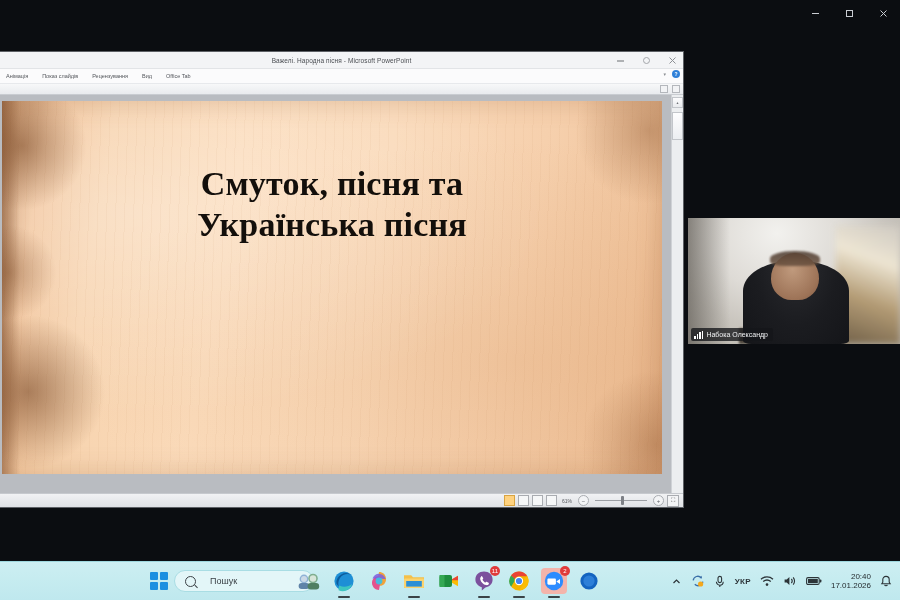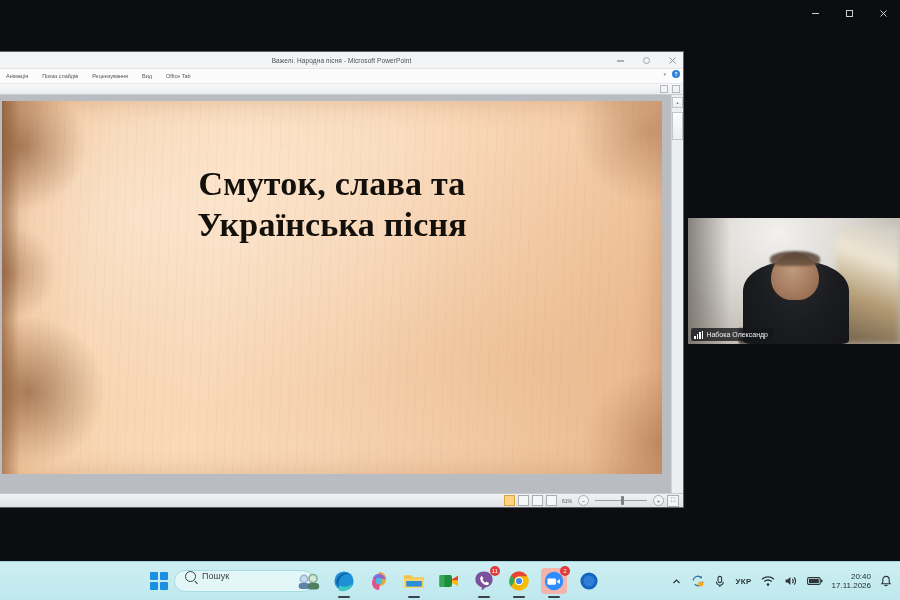--- a/index.html
+++ b/index.html
@@ -216,21 +216,21 @@
     display:flex;align-items:center;
   }
   .tb-center{
     position:absolute;left:150px;display:flex;align-items:center;gap:6px;
   }
   .win-logo{width:18px;height:18px;display:grid;grid-template-columns:1fr 1fr;grid-template-rows:1fr 1fr;gap:2px;}
   .win-logo span{background:#1b8fe0;border-radius:1px;}
   .search-pill{
     width:140px;height:22px;border-radius:11px;
     background:#e3f6f8;border:1px solid #a9dde4;
-    display:flex;align-items:flex-start;gap:6px;padding:0 10px;box-sizing:border-box;
+    display:flex;align-items:center;gap:14px;padding:0 10px;box-sizing:border-box;
   }
   .search-pill .mag{width:9px;height:9px;border:1.4px solid #3c4247;border-radius:50%;position:relative;flex:none;}
   .search-pill .mag:after{content:"";position:absolute;right:-3px;bottom:-2px;width:4px;height:1.4px;background:#3c4247;transform:rotate(45deg);}
   .search-text{font-size:9px;color:#3b4146;}
 
   .tb-apps{position:absolute;left:296px;display:flex;align-items:center;gap:9px;}
   .tb-app{width:26px;height:26px;border-radius:4px;position:relative;display:flex;align-items:center;justify-content:center;}
   .tb-app.active{background:#f3b4ab;}
   .tb-app .under{position:absolute;bottom:-4px;left:50%;transform:translateX(-50%);width:12px;height:2px;border-radius:1px;background:#3a4347;}
   .badge{position:absolute;top:-2px;right:-3px;min-width:10px;height:10px;border-radius:5px;background:#e03b3b;color:#fff;font-size:6px;
@@ -308,21 +308,21 @@
         <div class="rb-sq"></div>
       </div>
     </div>
 
     <div class="ppt-body">
       <div class="ppt-stage">
 
         <div class="slide">
           <div class="slide-inner">
             <div class="slide-title">
-              <div>Смуток, слава та</div>
+              <div>Смуток, пісня та</div>
               <div>Українська пісня</div>
             </div>
           </div>
         </div>
 
       </div>
 
       <div class="ppt-vscroll">
         <div class="vs-btn">▴</div>
         <div class="vs-thumb"></div>
@@ -506,21 +506,21 @@
       </div>
       <div class="tray-ico">
         <svg width="16" height="10" viewBox="0 0 16 10">
           <rect x="0.6" y="1.6" width="12.6" height="6.8" rx="1.4" fill="none" stroke="#2c3438" stroke-width="1.1"></rect>
           <rect x="2" y="3" width="9.8" height="4" fill="#2c3438"></rect>
           <rect x="13.8" y="3.6" width="1.6" height="2.8" rx=".6" fill="#2c3438"></rect>
         </svg>
       </div>
       <div class="tray-clock">
         <div>20:40</div>
-        <div>17.11.2026</div>
+        <div>17.01.2026</div>
       </div>
       <div class="tray-ico">
         <svg width="12" height="13" viewBox="0 0 12 13">
           <path d="M6 1.4c2 0 3.2 1.3 3.2 3.2v2.6l1 1.6H1.8l1-1.6V4.6C2.8 2.7 4 1.4 6 1.4z" fill="none" stroke="#2c3438" stroke-width="1.1"></path>
           <path d="M4.6 9.8a1.5 1.5 0 0 0 2.8 0" fill="none" stroke="#2c3438" stroke-width="1.1"></path>
         </svg>
       </div>
     </div>
 
   </div>

